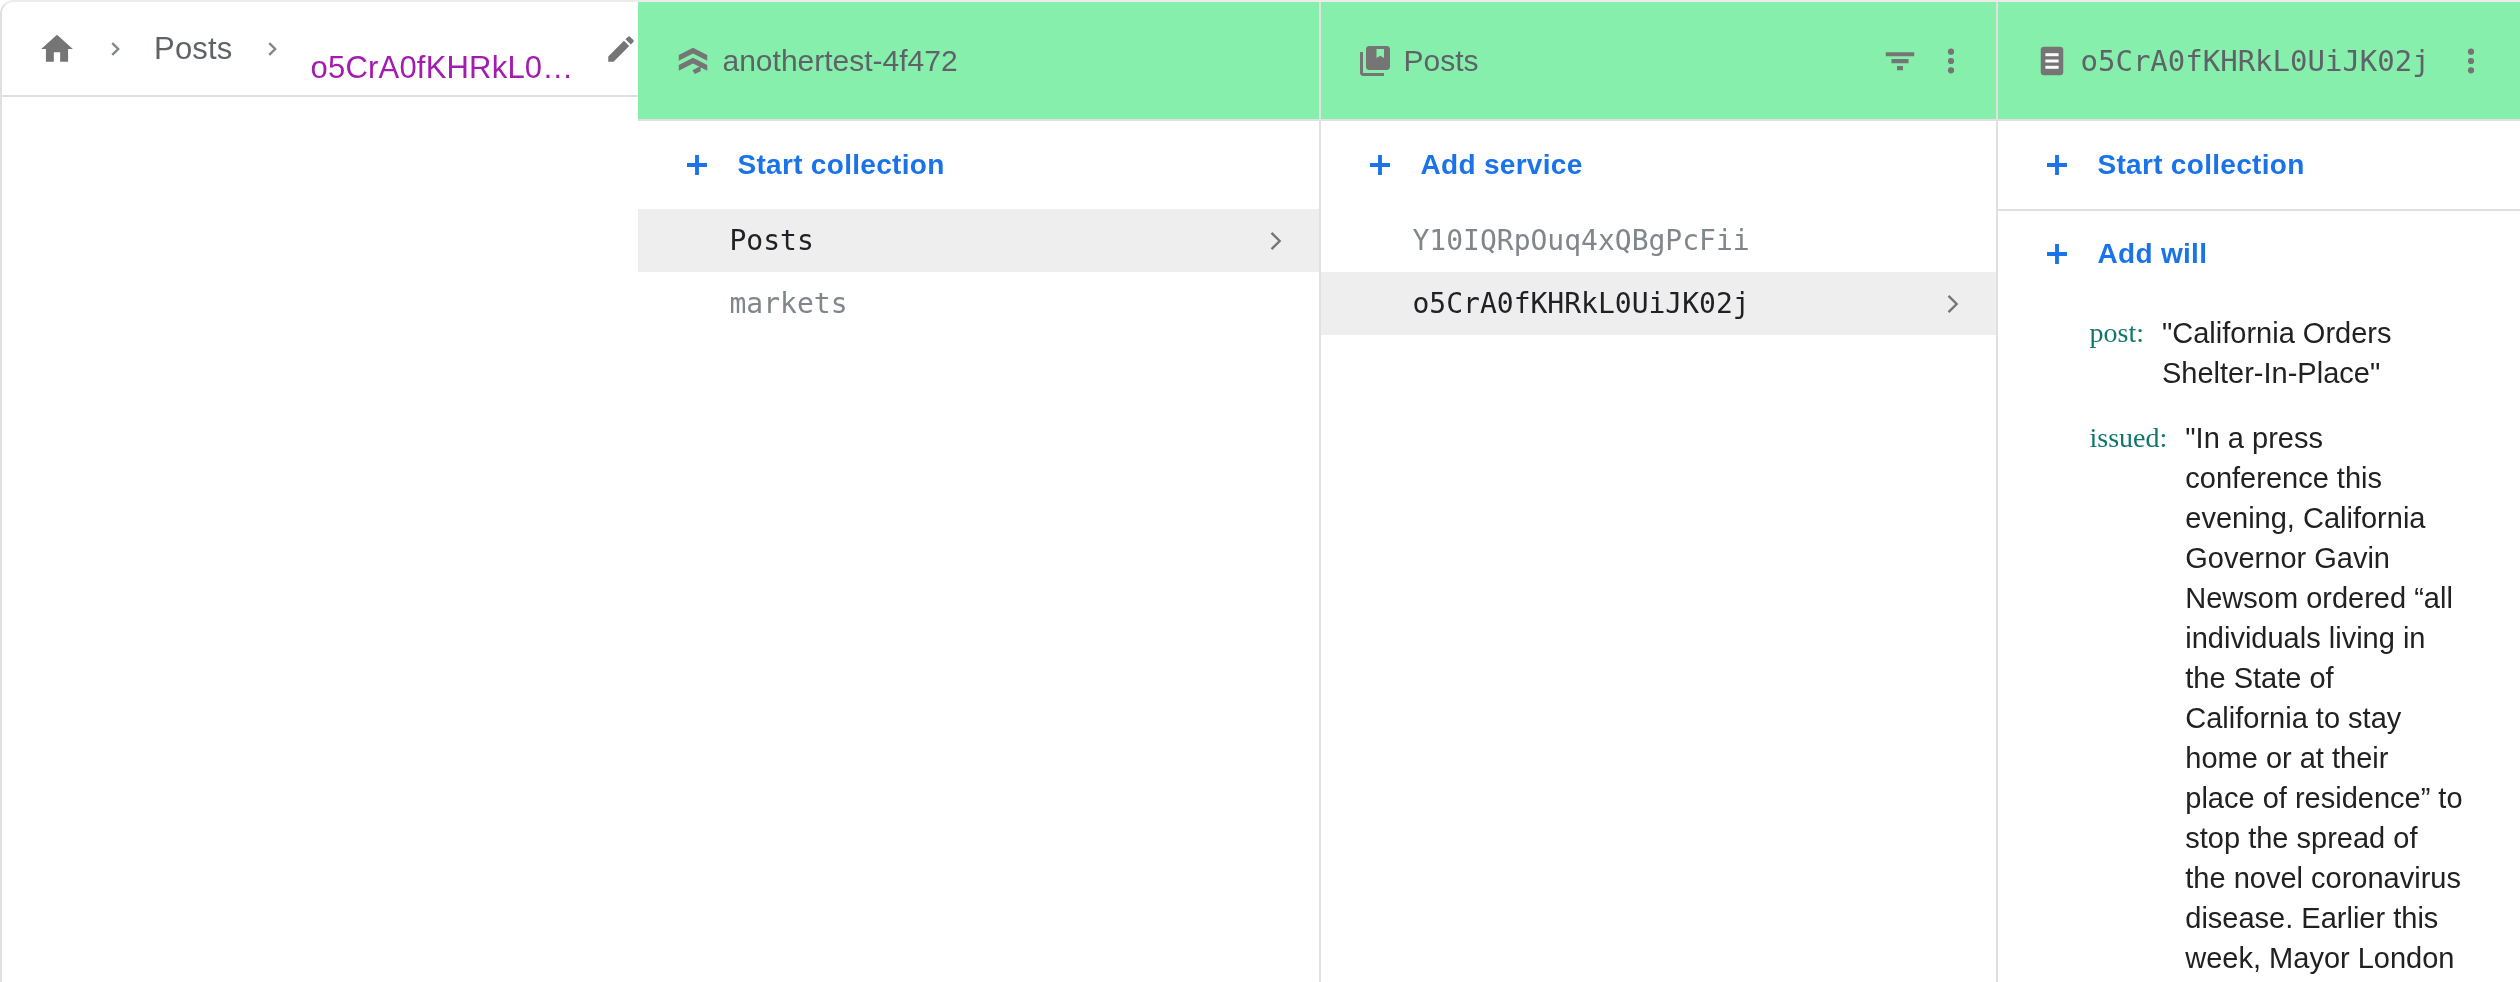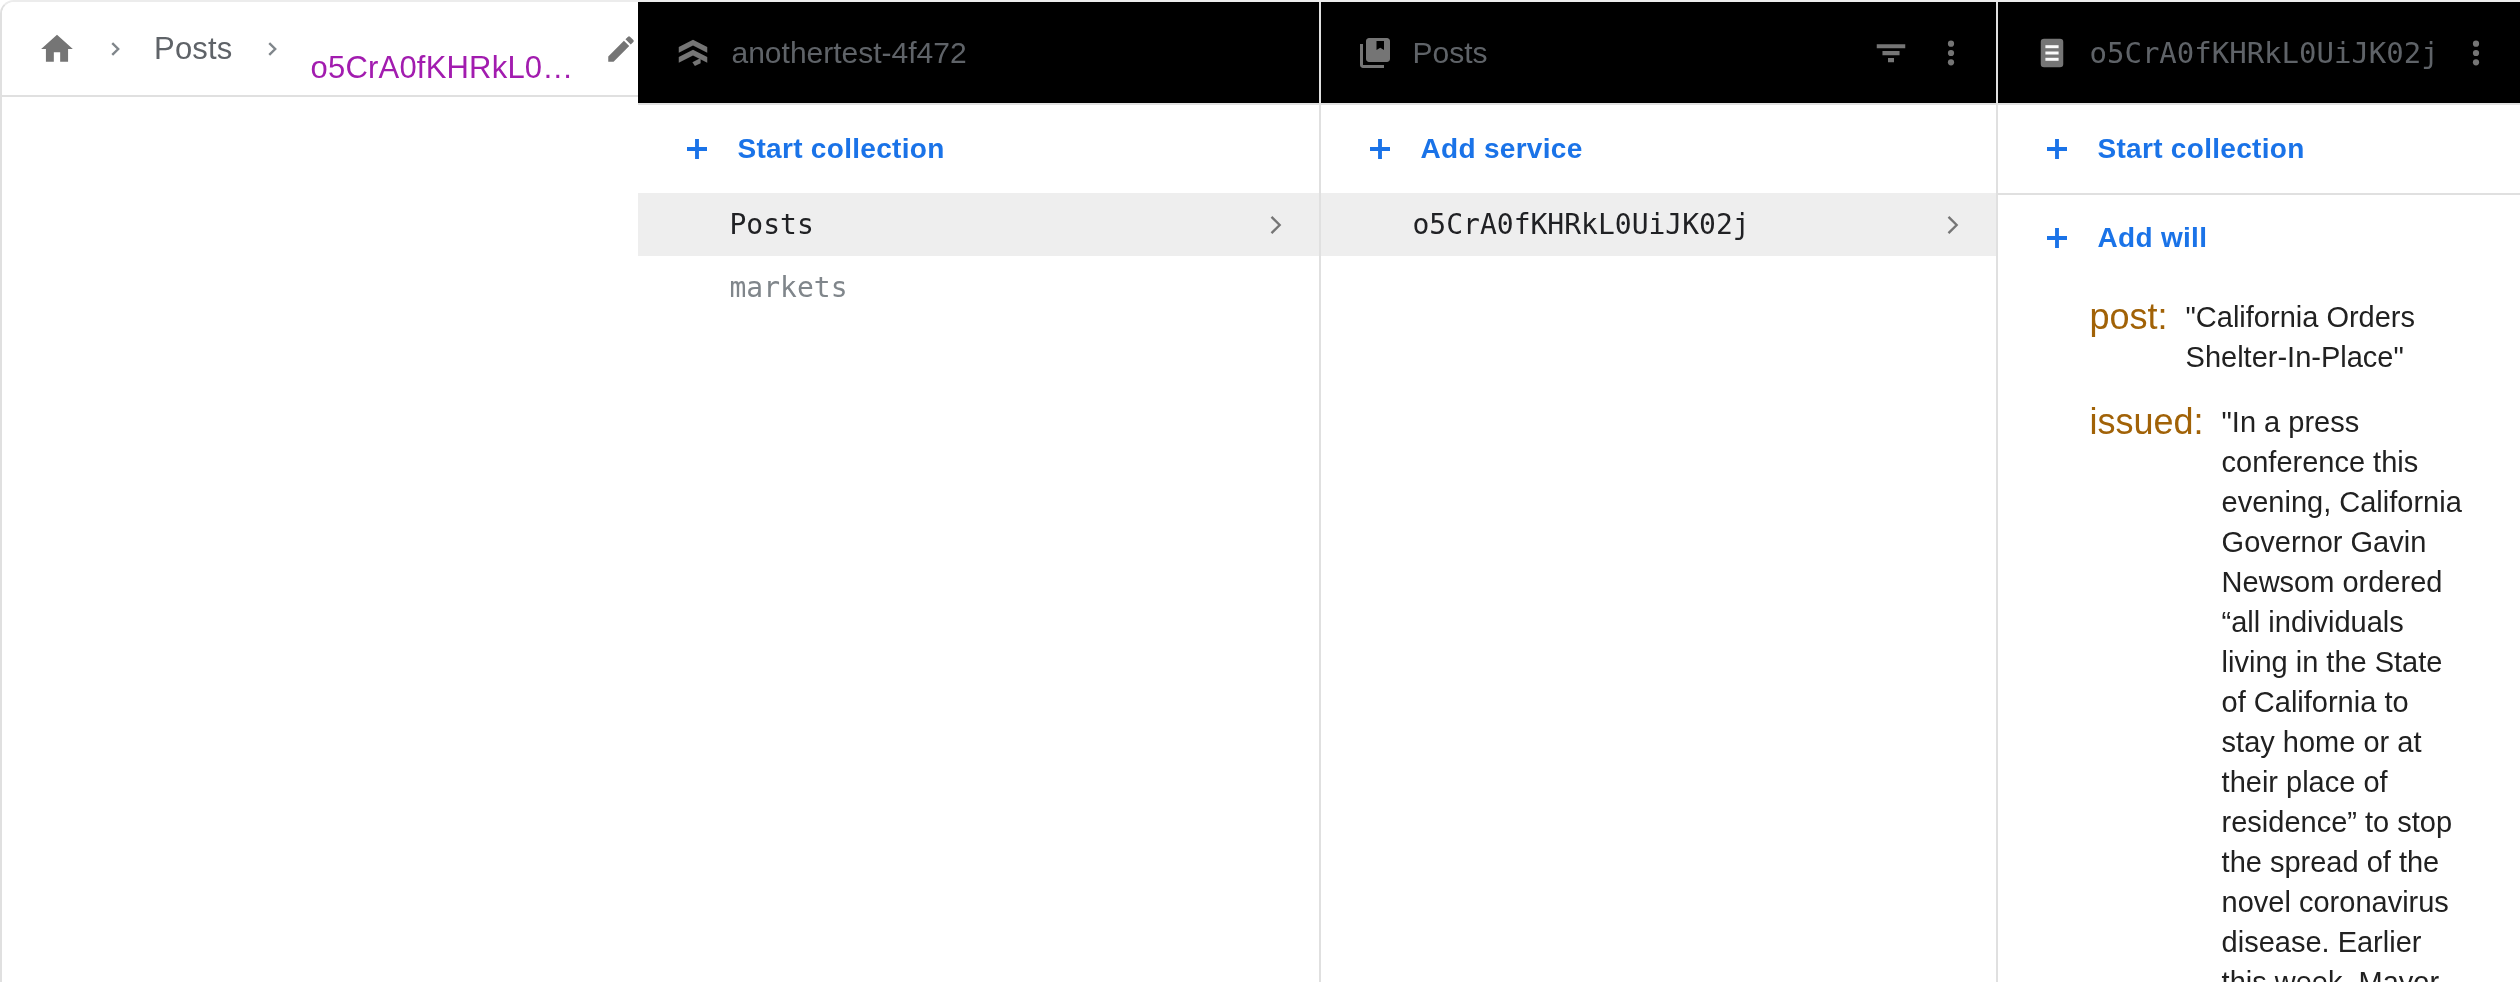--- a/index.html
+++ b/index.html
@@ -26,24 +26,24 @@
   .icon svg { display: block; }
 
   
   .panels { flex: 1; display: flex; min-height: 0; }
   .panel { display: flex; flex-direction: column; background: #fff; min-width: 0; }
   .panel-left   { width: 683px; flex: none; border-right: 2px solid #e0e0e0; }
   .panel-middle { width: 677px; flex: none; border-right: 2px solid #e0e0e0; }
   .panel-right  { flex: 1; }
 
   .panel-header {
-    height: 103px; flex: none; background: #000000;
+    height: 119px; flex: none; background: #86efac;
     border-bottom: 2px solid #e0e0e0;
     display: flex; align-items: center;
-    padding: 0 28px 0 36px; gap: 20px; color: #757575;
+    padding: 0 28px 0 36px; gap: 11px; color: #757575;
   }
   .panel-title {
     font-size: 30px; color: #5f6368; flex: 1;
     white-space: nowrap; overflow: hidden; text-overflow: ellipsis;
   }
   .panel-title.mono { font-family: "DejaVu Sans Mono", monospace; font-size: 29px; }
   .header-action { cursor: pointer; color: #757575; }
   .header-action + .header-action { margin-left: 4px; }
 
   
@@ -65,22 +65,22 @@
     font-family: "DejaVu Sans Mono", monospace; font-size: 28px; color: #80868b;
     white-space: nowrap;
   }
   .row.selected { background: #eeeeee; color: #202124; }
   .row .row-chevron { margin-left: auto; color: #757575; }
 
   
   .fields { padding: 16px 56px 0 92px; }
   .field-row { display: flex; align-items: flex-start; margin-bottom: 25px; }
   .field-key {
-    font-family: Liberation Sans, sans-serif; font-size: 36px; line-height: 40px;
-    color: #a16207; white-space: pre; margin-right: 18px; flex: none;
+    font-family: Liberation Serif, serif; font-size: 28px; line-height: 40px;
+    color: #0f766e; white-space: pre; margin-right: 18px; flex: none;
   }
   .field-value {
     font-size: 29px; line-height: 40px; color: #212121; max-width: 900px;
   }
 </style>
 </head>
 <body>
 
 <div class="app">
 
@@ -170,20 +170,23 @@
 
       <div class="action-link">
         <span class="icon plus-icon">
           <svg width="30" height="30" viewBox="0 0 24 24" fill="currentColor">
               <path d="M10.45 4h3.1v6.45H20v3.1h-6.45V20h-3.1v-6.45H4v-3.1h6.45z"></path>
             </svg>
         </span>
         <span class="link-label">Add service</span>
       </div>
 
+      <div class="row">
+        <span>Y10IQRpOuq4xQBgPcFii</span>
+      </div>
       <div class="row selected">
         <span>o5CrA0fKHRkL0UiJK02j</span>
         <span class="row-chevron icon">
           <svg width="28" height="28" viewBox="0 0 24 24" fill="none" stroke="currentColor" stroke-width="2">
               <path d="M9 5l7 7-7 7"></path>
             </svg>
         </span>
       </div>
     </div>
 

